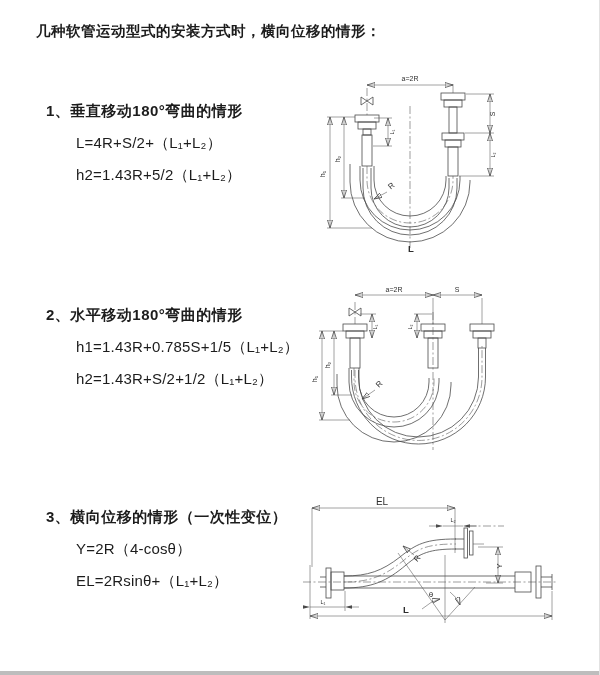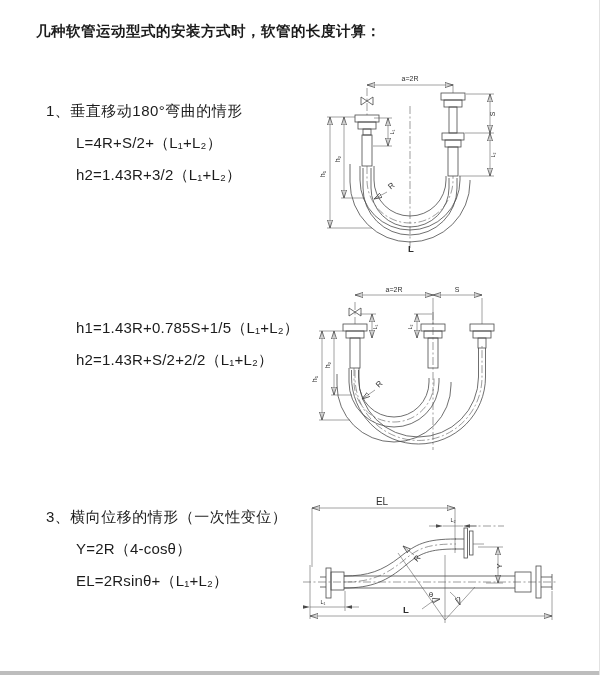--- a/index.html
+++ b/index.html
@@ -2,52 +2,53 @@
 <html><head>
 <meta charset="utf-8">
 <style>
   html,body{margin:0;padding:0;background:#fff;}
   .page{position:relative;width:600px;height:675px;background:#fff;overflow:hidden;
         font-family:"Liberation Sans","DejaVu Sans",sans-serif;color:#1c1c1c;
         border-right:1px solid #e2e2e2;box-sizing:border-box;}
   .page-bottom-edge{position:absolute;left:0;bottom:0;width:100%;height:4px;background:#bdbdbd;}
   .title{position:absolute;left:36px;top:22px;font-size:14.5px;font-weight:bold;letter-spacing:.5px;}
   .sec{position:absolute;left:46px;}
-  .sec-h{font-size:15px;font-weight:normal;letter-spacing:.5px;}
+  .sec-h{font-size:15px;font-weight:bold;letter-spacing:.5px;}
   .flist{margin:6px 0 0 30px;text-align:center;}
   .fline{height:32px;display:flex;align-items:center;font-size:15px;letter-spacing:.2px;}
   .diag{position:absolute;}
   .diag path,.diag rect,.diag line{stroke:#4a4a4a;stroke-width:.8;fill:none;}
   .diag .cl{stroke-dasharray:8 2.5 2 2.5;stroke-width:.6;stroke:#5a5a5a;}
   .diag .th,.diag .dim{stroke-width:.55;stroke:#555;}
   .diag text{stroke:none;fill:#2e2e2e;font-size:7px;font-family:"Liberation Sans","DejaVu Sans",sans-serif;}
   .diag .t6{font-size:5.5px;}
   .diag .t8{font-size:8px;}
   .diag .t9{font-size:9.5px;font-weight:bold;}
   .diag .t10{font-size:10px;}
   .diag .fill{fill:#4a4a4a;stroke:none;}
 </style>
 </head>
 <body>
 
 <div class="page">
-  <div class="title">几种软管运动型式的安装方式时，软管的长度计算：</div>
+  <div class="title">几种软管运动型式的安装方式时，横向位移的情形：</div>
 
   <div class="sec" style="top:102px">
     <div class="sec-h">1、垂直移动180°弯曲的情形</div>
     <div class="flist">
       <div class="fline">L=4R+S/2+（L₁+L₂）</div>
-      <div class="fline">h2=1.43R+3/2（L₁+L₂）</div>
+      <div class="fline">h2=1.43R+5/2（L₁+L₂）</div>
     </div>
   </div>
 
   <div class="sec" style="top:306px">
+    <div class="sec-h">2、水平移动180°弯曲的情形</div>
     <div class="flist">
       <div class="fline">h1=1.43R+0.785S+1/5（L₁+L₂）</div>
-      <div class="fline">h2=1.43R+S/2+2/2（L₁+L₂）</div>
+      <div class="fline">h2=1.43R+S/2+1/2（L₁+L₂）</div>
     </div>
   </div>
 
   <div class="sec" style="top:508px">
     <div class="sec-h">3、横向位移的情形（一次性变位）</div>
     <div class="flist">
       <div class="fline">Y=2R（4-cosθ）</div>
       <div class="fline">EL=2Rsinθ+（L₁+L₂）</div>
     </div>
   </div>

